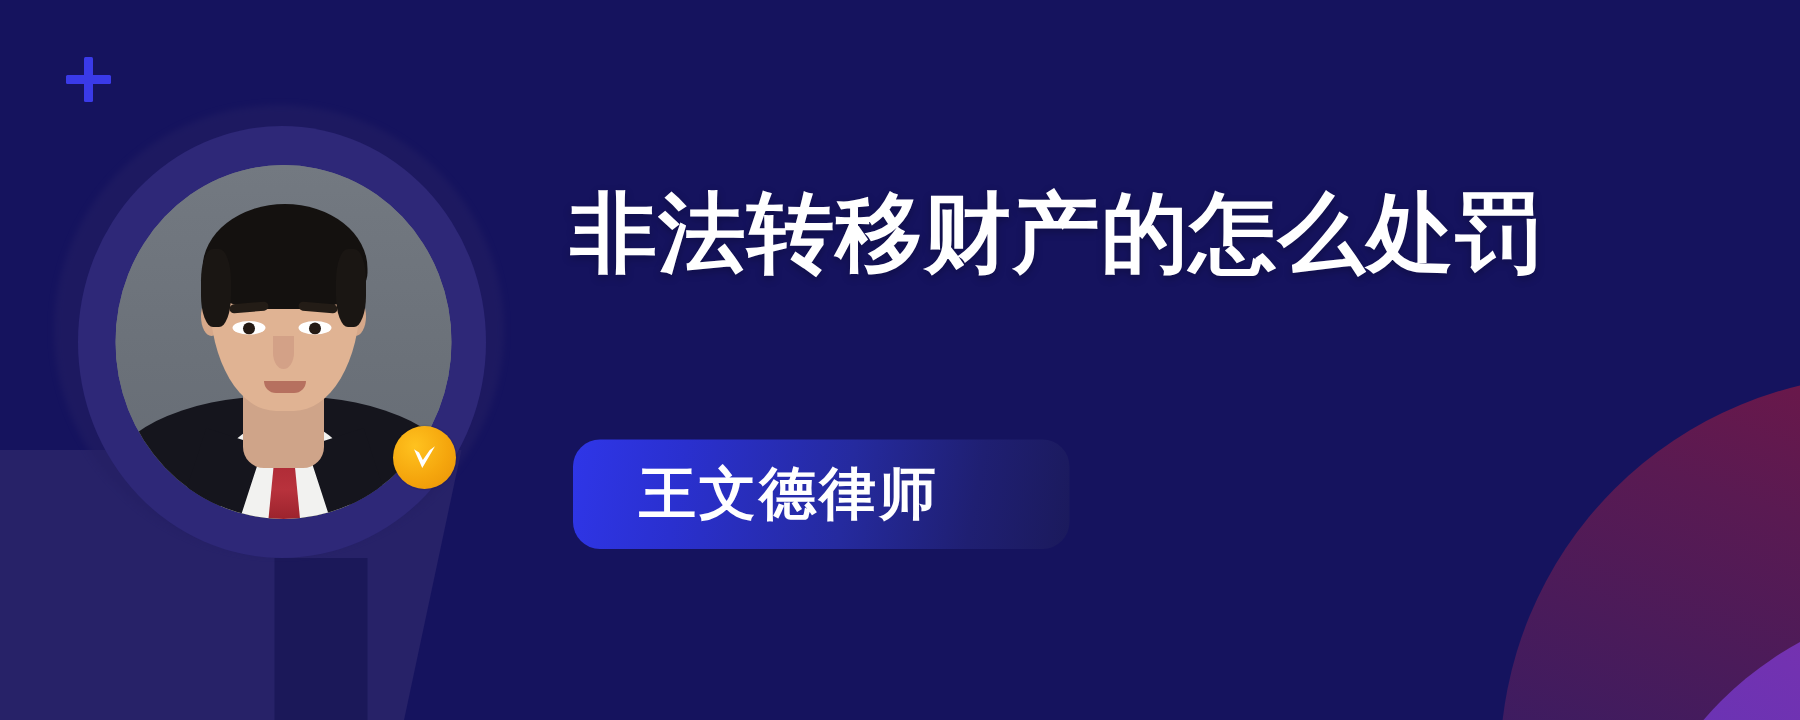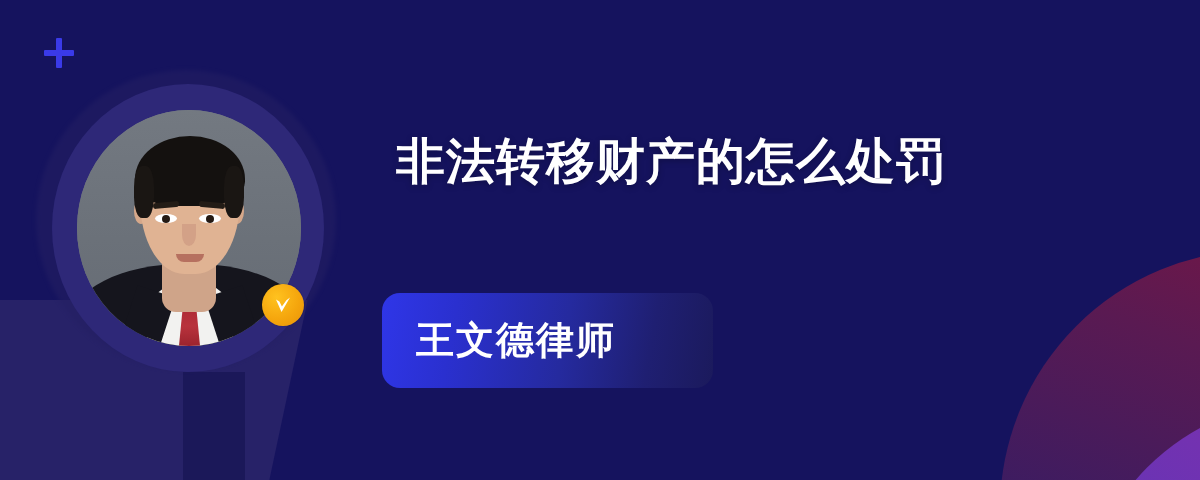--- a/index.html
+++ b/index.html
@@ -315,44 +315,45 @@
     display: flex;
     align-items: center;
     justify-content: center;
     box-shadow: 0 0 0 1px rgba(0,0,0,0.05);
   }
   .verified-badge svg { display: block; }
 
   
   .title {
     position: absolute;
-    left: 396px;
+    left: 380px;
     top: 126px;
-    font-size: 49px;
+    font-size: 58px;
     line-height: 70px;
     font-weight: bold;
     color: #ffffff;
     letter-spacing: 1px;
     white-space: nowrap;
     text-shadow: 0 2px 6px rgba(0,0,0,0.25);
+    font-family: Liberation Mono, monospace;
   }
 
   
   .name-pill {
     position: absolute;
     left: 382px;
     top: 293px;
     width: 331px;
-    height: 95px;
+    height: 73px;
     border-radius: 18px;
     background: linear-gradient(100deg, #2f36e8 0%, #2a30cf 22%, #252a9e 55%, #1f1f72 80%, #1b1a5c 100%);
     display: flex;
     align-items: center;
     box-sizing: border-box;
-    padding-left: 34px;
+    padding-left: 44px;
   }
   .name-pill span {
     font-size: 38px;
     font-weight: bold;
     color: #ffffff;
     letter-spacing: 2px;
     white-space: nowrap;
   }
 </style>
 </head>

